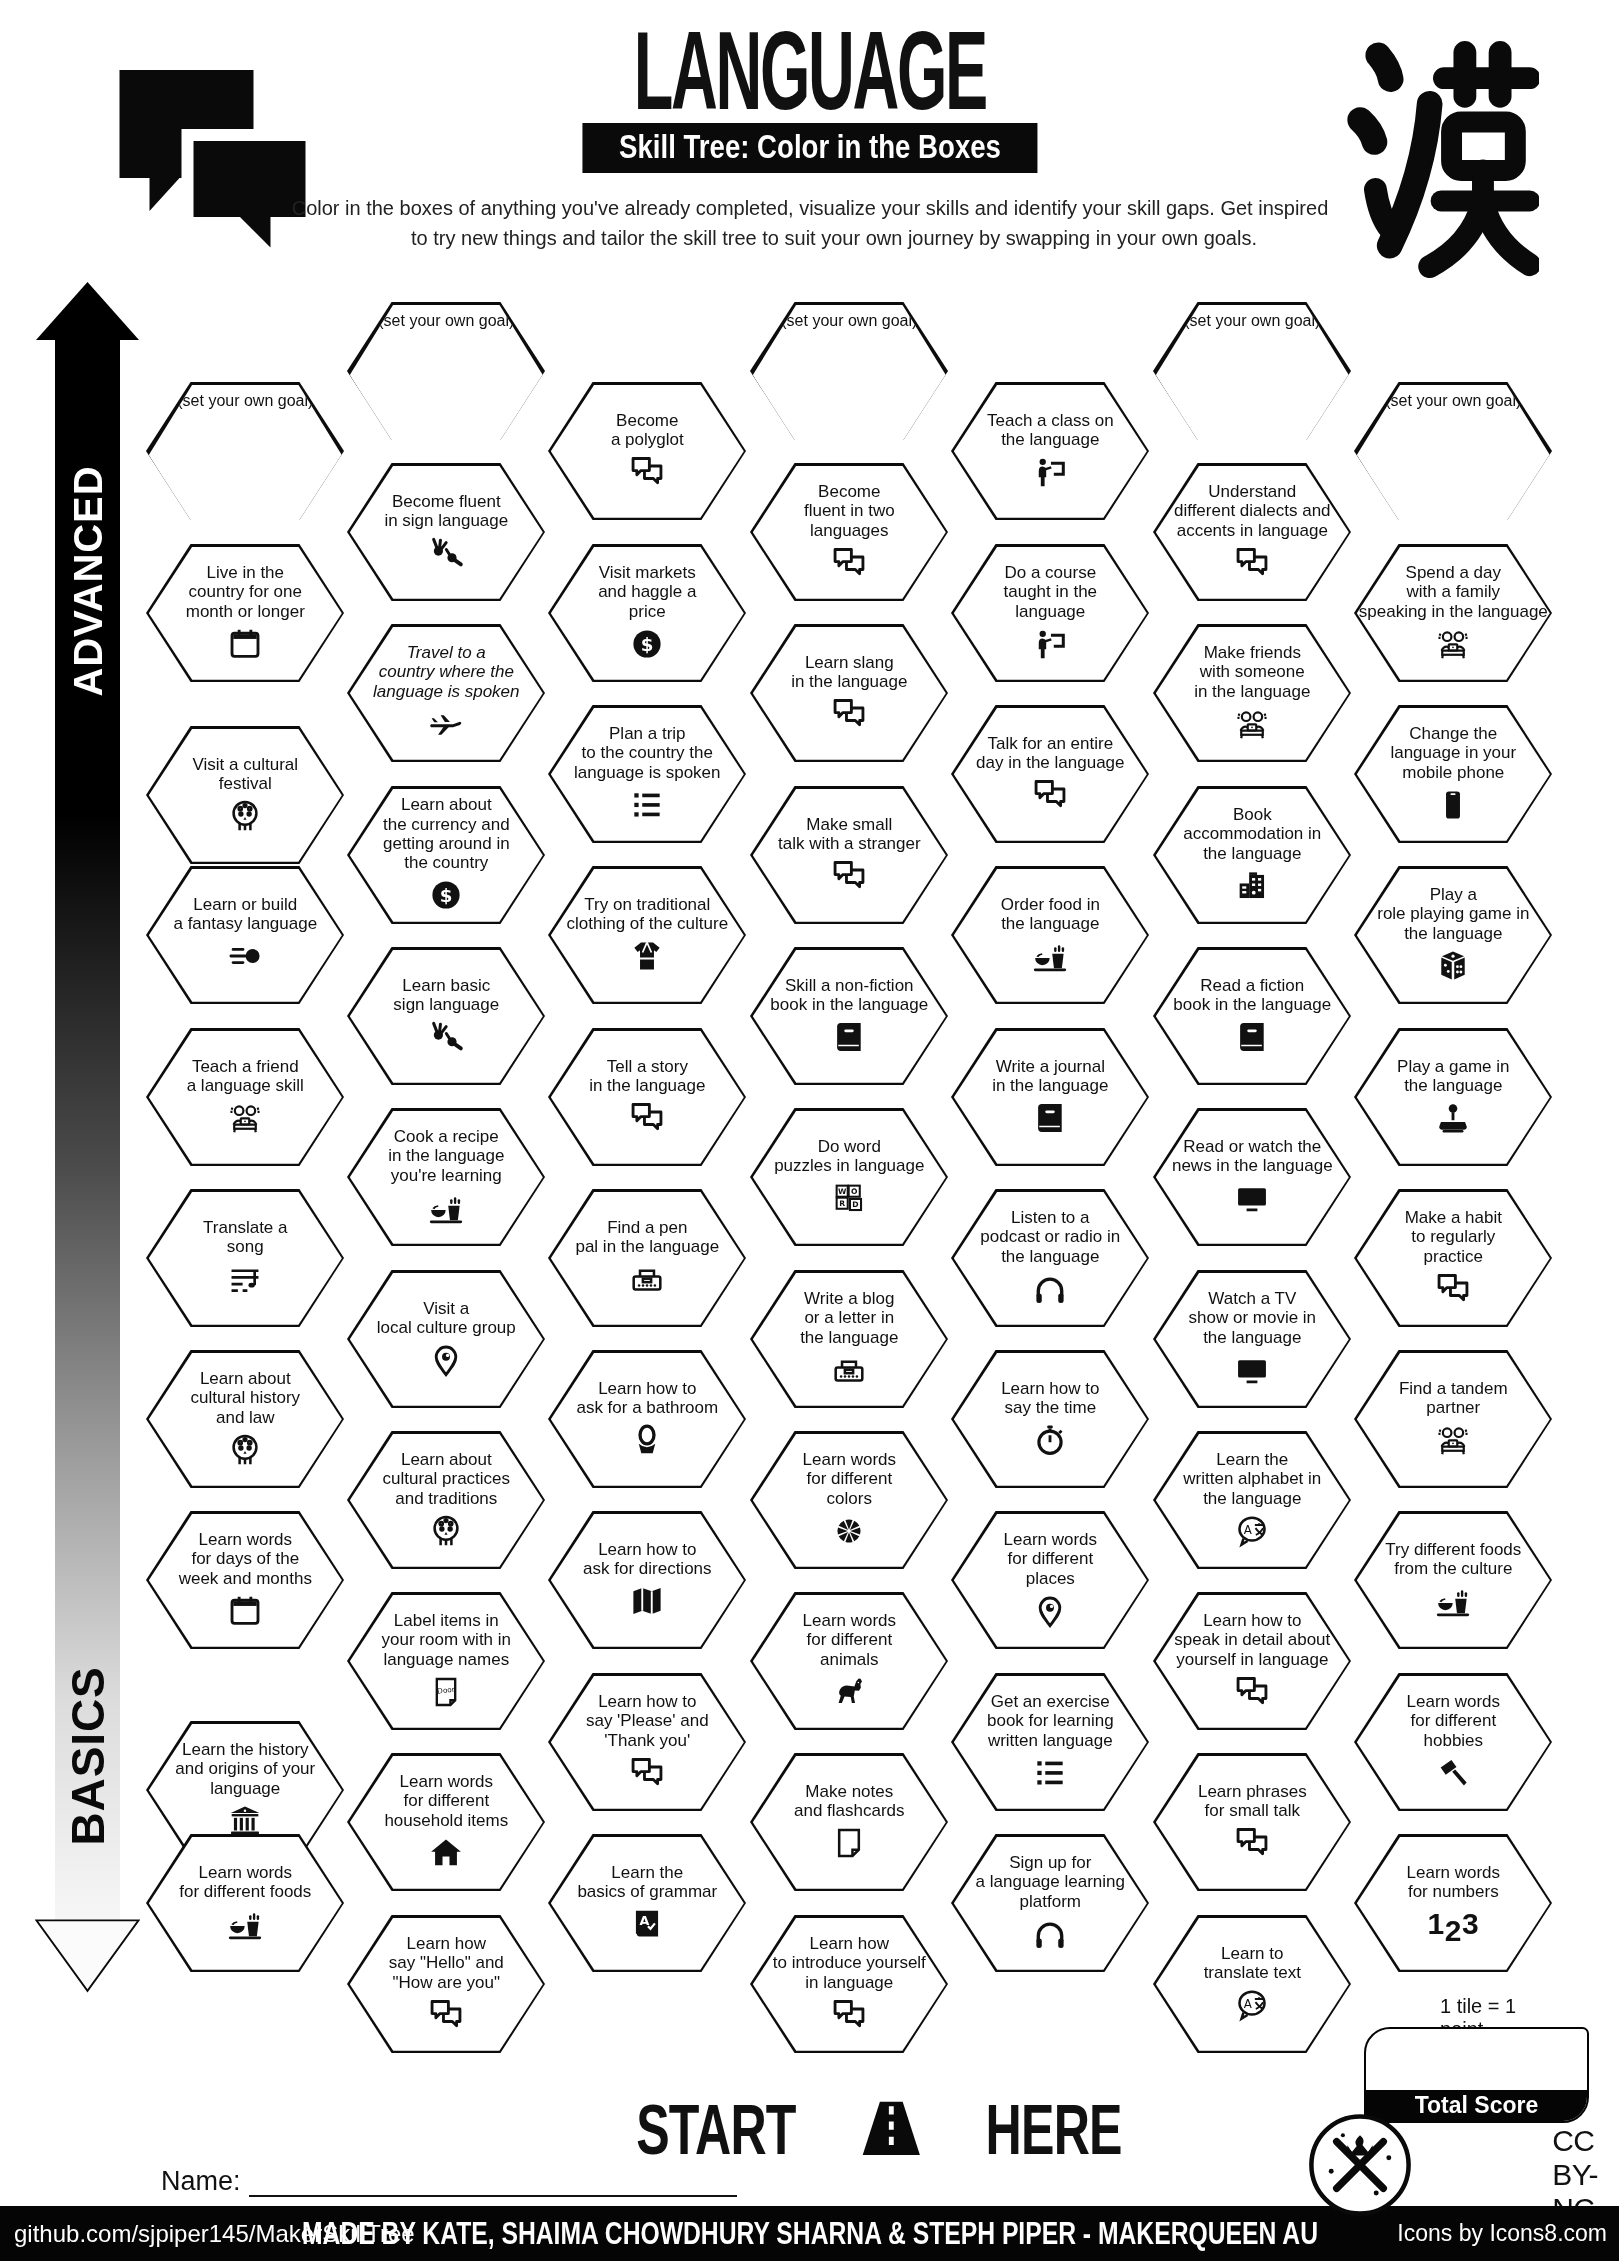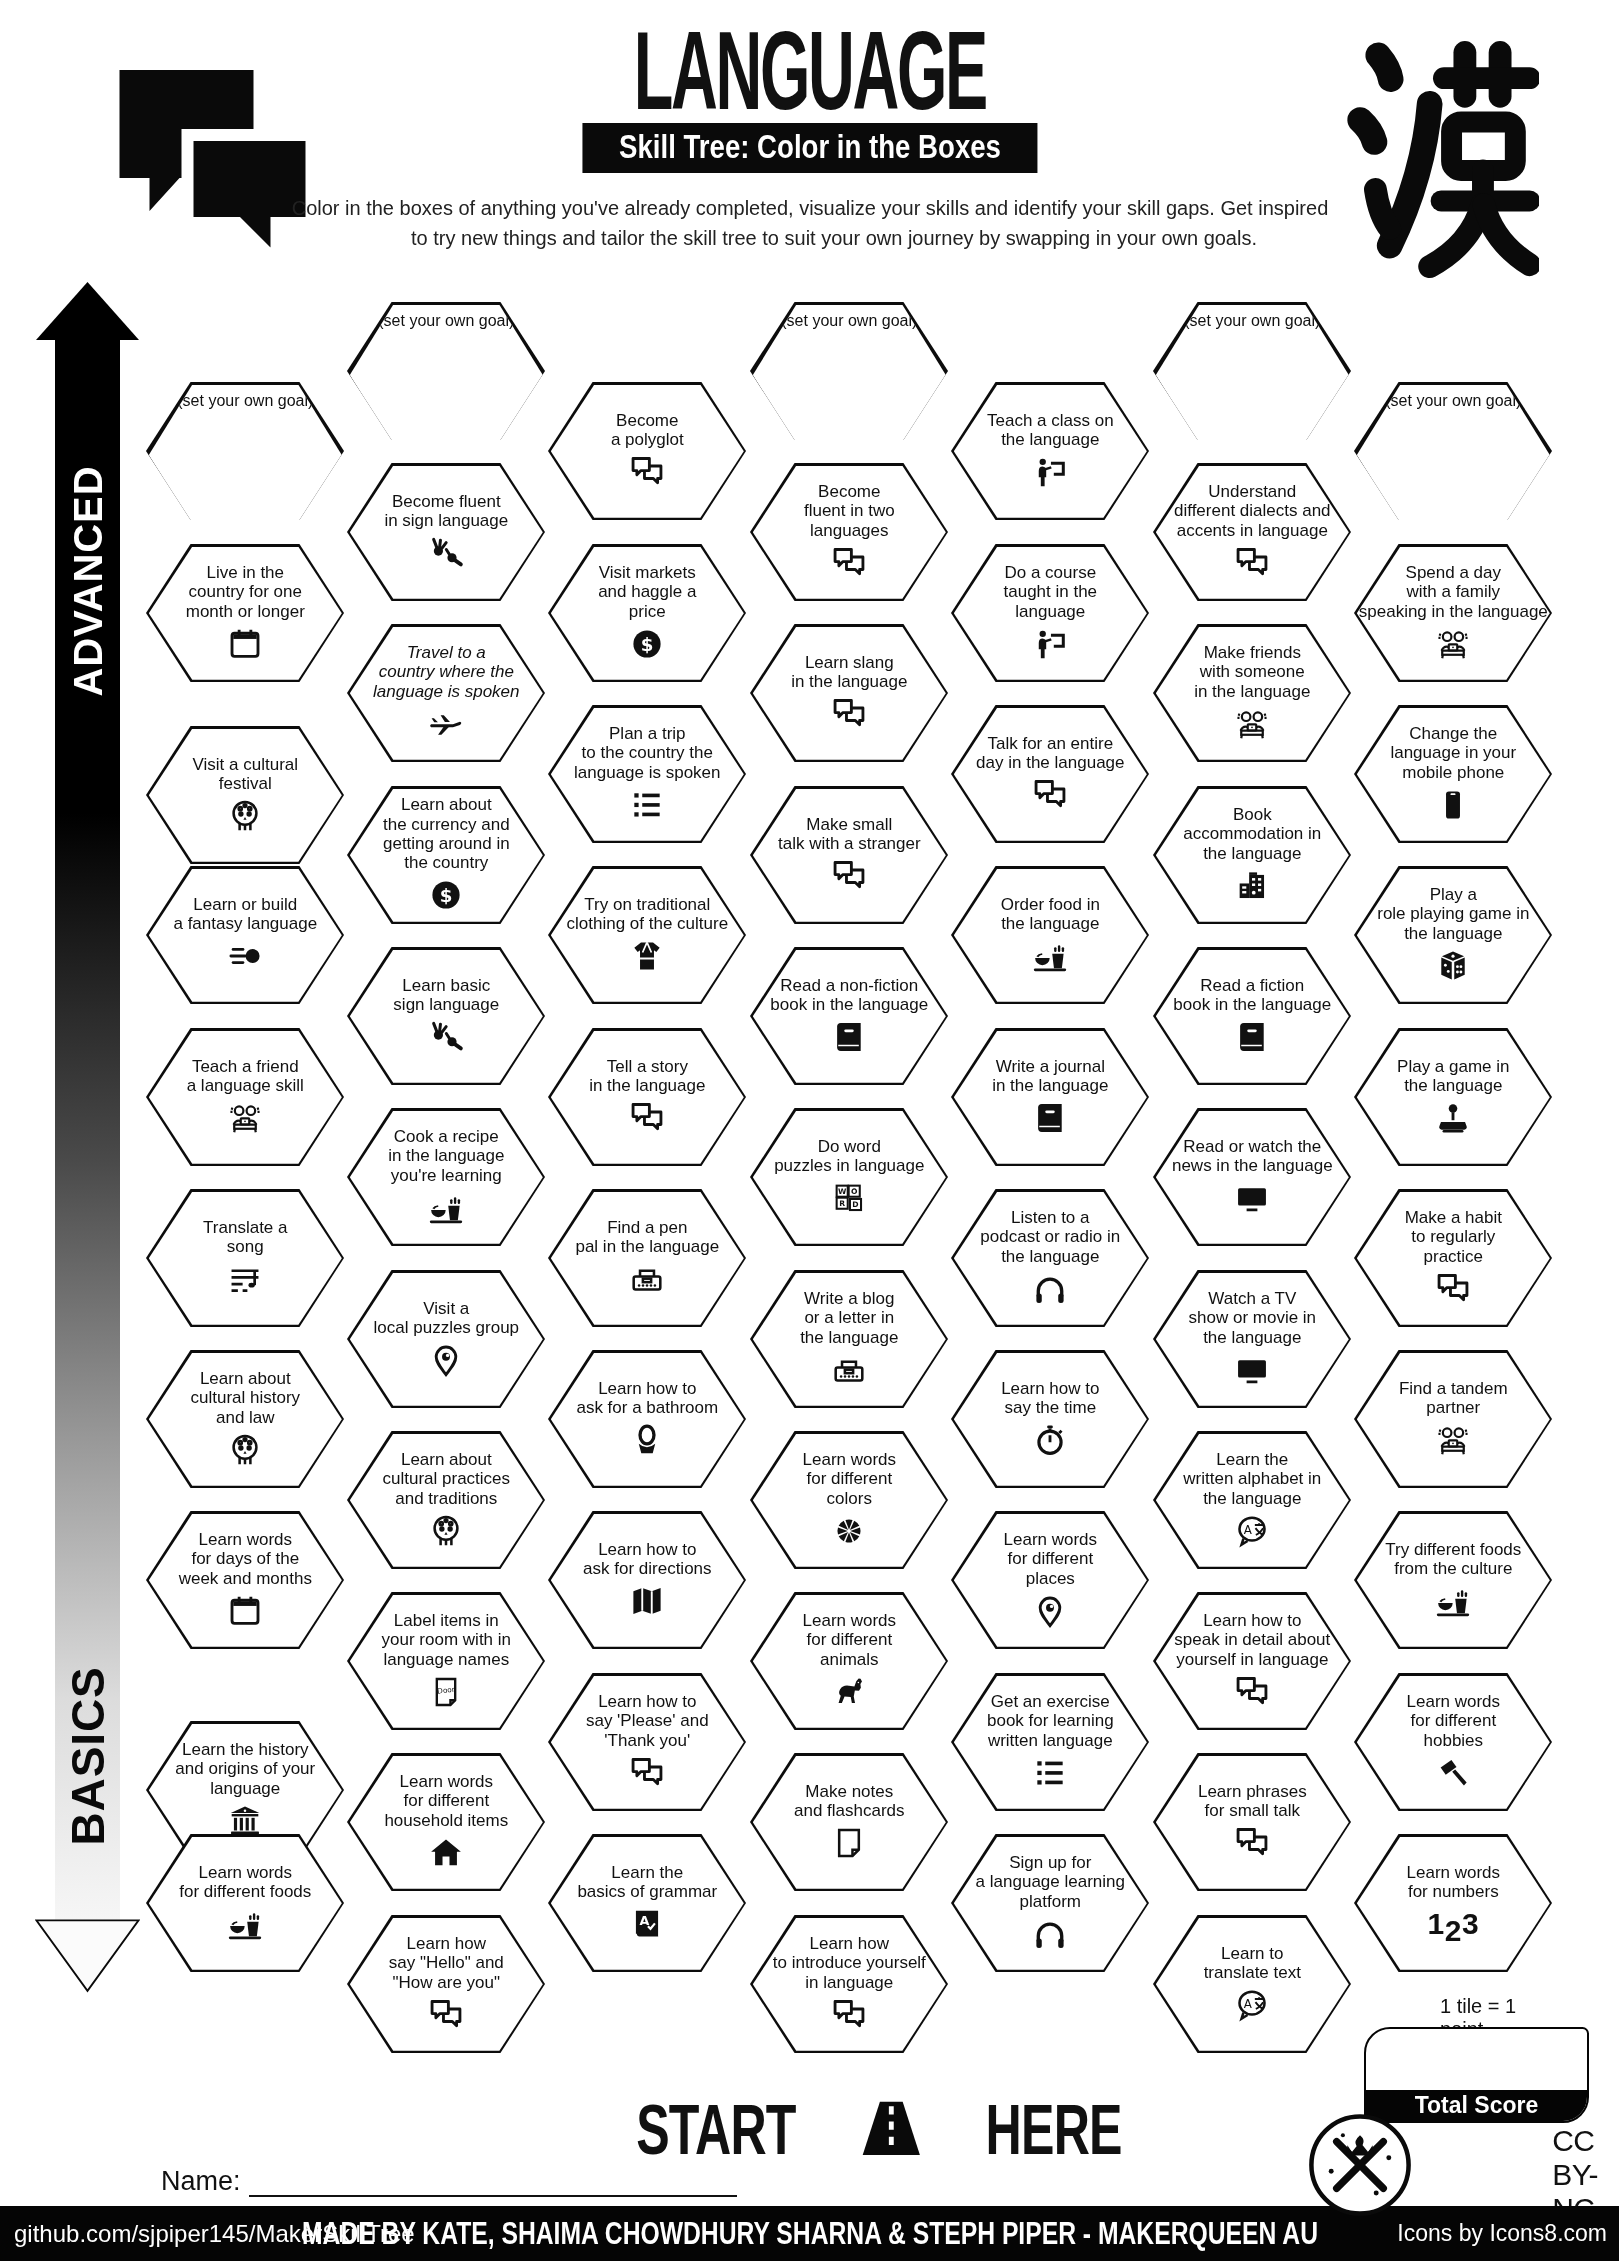--- a/index.html
+++ b/index.html
@@ -352,21 +352,21 @@
               <rect x="17" y="5.2" width="1.5" height="4.2" rx=".75"></rect>
               <rect x="19.4" y="6.4" width="1.5" height="3" rx=".75"></rect>
               <rect x="1.8" y="19.9" width="20.4" height="1.7" rx=".85"></rect>
             </svg>
           </div>
         </div>
       </div>
       <div class="hex" style="left: 347px; top: 1270px;">
         <div class="hex-in">
           <div class="hex-label">Visit a
-local puzzles group</div>
+local culture group</div>
           <div class="hex-icon">
             <svg viewBox="0 0 24 24">
               <path d="M12 21.2C8.4 16.4 5.8 13.6 5.8 10a6.2 6.2 0 1112.4 0c0 3.6-2.6 6.4-6.2 11.2z" fill="none" stroke="#111" stroke-width="1.8"></path>
               <circle cx="12" cy="9.9" r="2.5" fill="#111"></circle>
               <circle cx="13" cy="9.1" r="1.05" fill="#fff"></circle>
             </svg>
           </div>
         </div>
       </div>
       <div class="hex" style="left: 347px; top: 1431px;">
@@ -620,21 +620,21 @@
               <g fill="none" stroke="#111" stroke-width="1.8" stroke-linejoin="round">
                 <path d="M3.2 3.5h10.3v7.6H8.2l-2.6 2.6v-2.6H3.2z"></path>
                 <path d="M13.5 8.2h7.3v7.9h-2.1v2.7l-2.7-2.7h-5.6v-4.4"></path>
               </g>
             </svg>
           </div>
         </div>
       </div>
       <div class="hex" style="left: 750px; top: 947px;">
         <div class="hex-in">
-          <div class="hex-label">Read a non-fiction
+          <div class="hex-label">Skill a non-fiction
 book in the language</div>
           <div class="hex-icon">
             <svg viewBox="0 0 24 24">
               <path d="M6.8 3.2h12.6v17.6H6.8A2.3 2.3 0 014.5 18.5V5.5a2.3 2.3 0 012.3-2.3z" fill="#111"></path>
               <rect x="9" y="7.2" width="6" height="1.8" rx=".9" fill="#fff"></rect>
               <path d="M5.2 17.4h13" stroke="#fff" stroke-width="1" fill="none"></path>
             </svg>
           </div>
         </div>
       </div>

